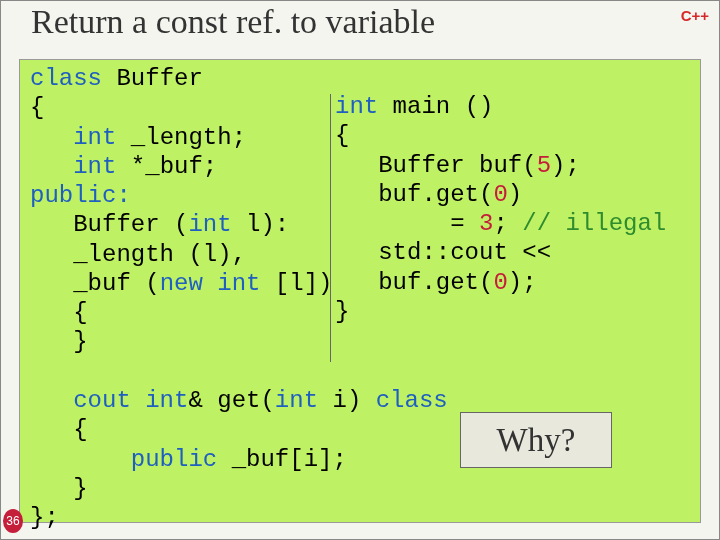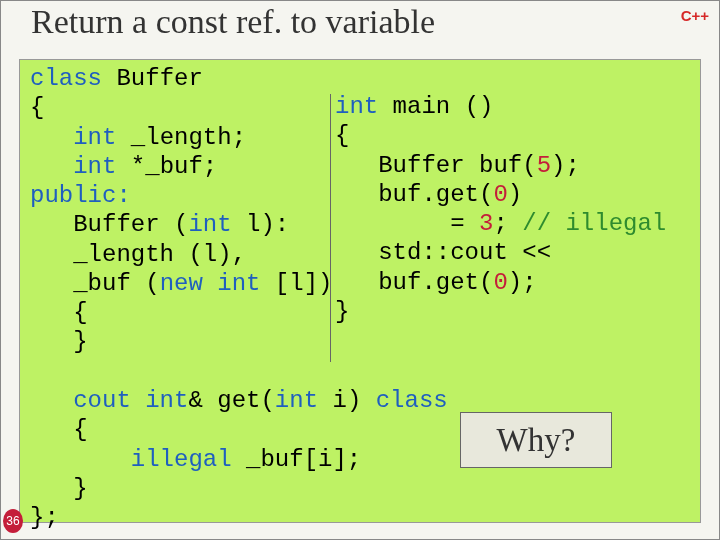--- a/index.html
+++ b/index.html
@@ -140,21 +140,21 @@
 <span>{</span>
 <span>   Buffer buf(</span><span class="num">5</span><span>);</span>
 <span>   buf.get(</span><span class="num">0</span><span>)</span>
 <span>        = </span><span class="num">3</span><span>; </span><span class="cmt">// illegal</span>
 <span>   std::cout &lt;&lt;</span>
 <span>   buf.get(</span><span class="num">0</span><span>);</span>
 <span>}</span></div>
 
     <div class="code-bottom"><span class="kw">   cout int</span><span>&amp; get(</span><span class="kw">int</span><span> i) </span><span class="kw">class</span>
 <span>   {</span>
-<span class="kw">       illegal</span><span> _buf[i];</span>
+<span class="kw">       public</span><span> _buf[i];</span>
 <span>   }</span>
 <span>};</span></div>
 
     <div class="why-box">Why?</div>
   </div>
 
   <div class="page-badge">36</div>
 </div>
 
 </body></html>

